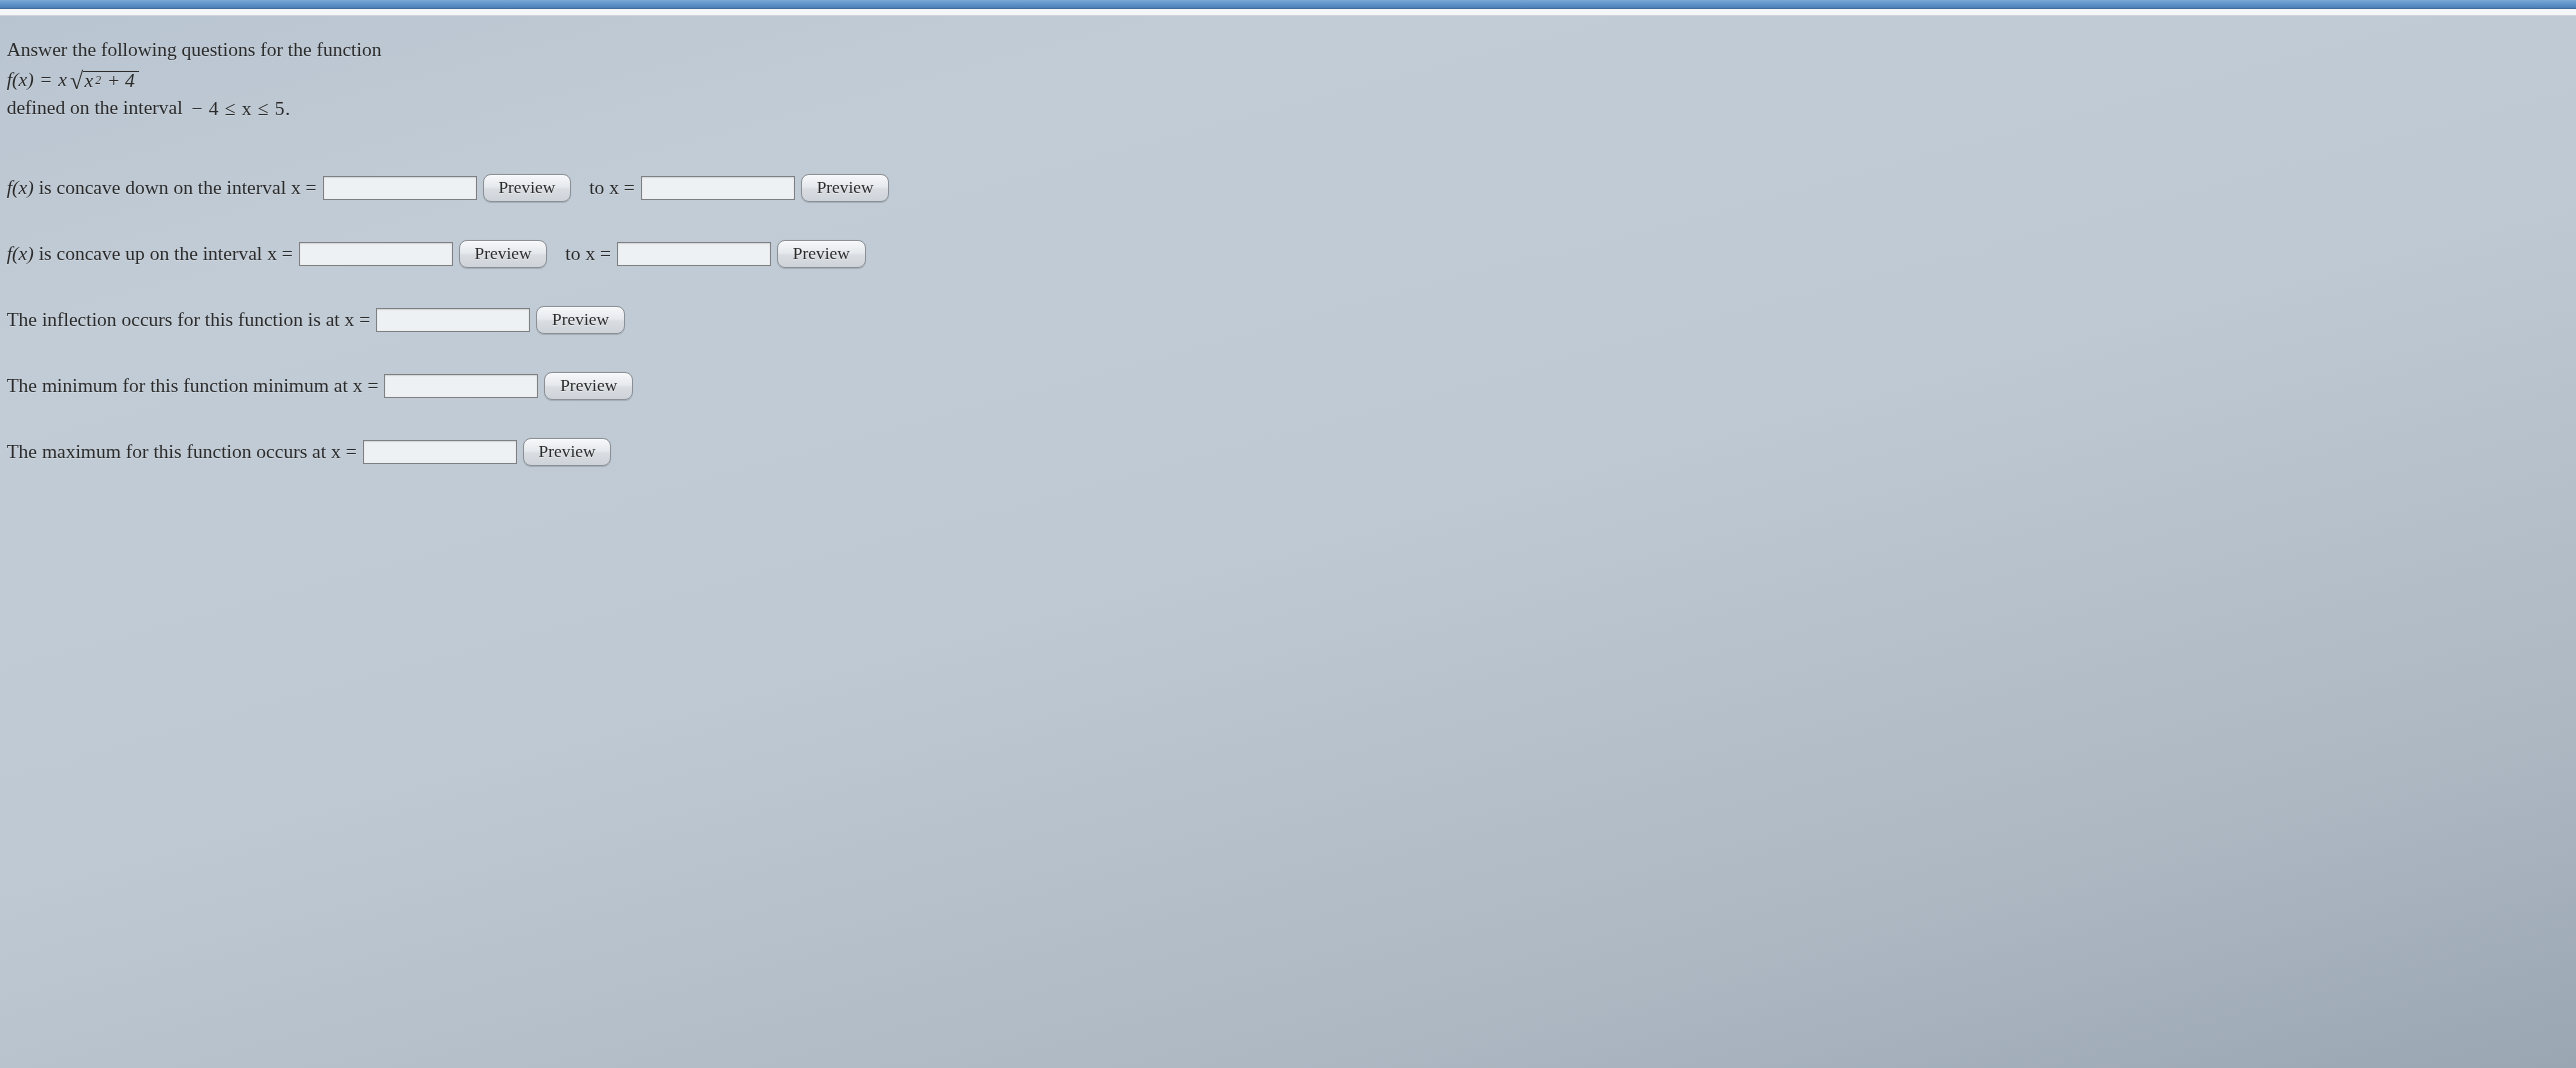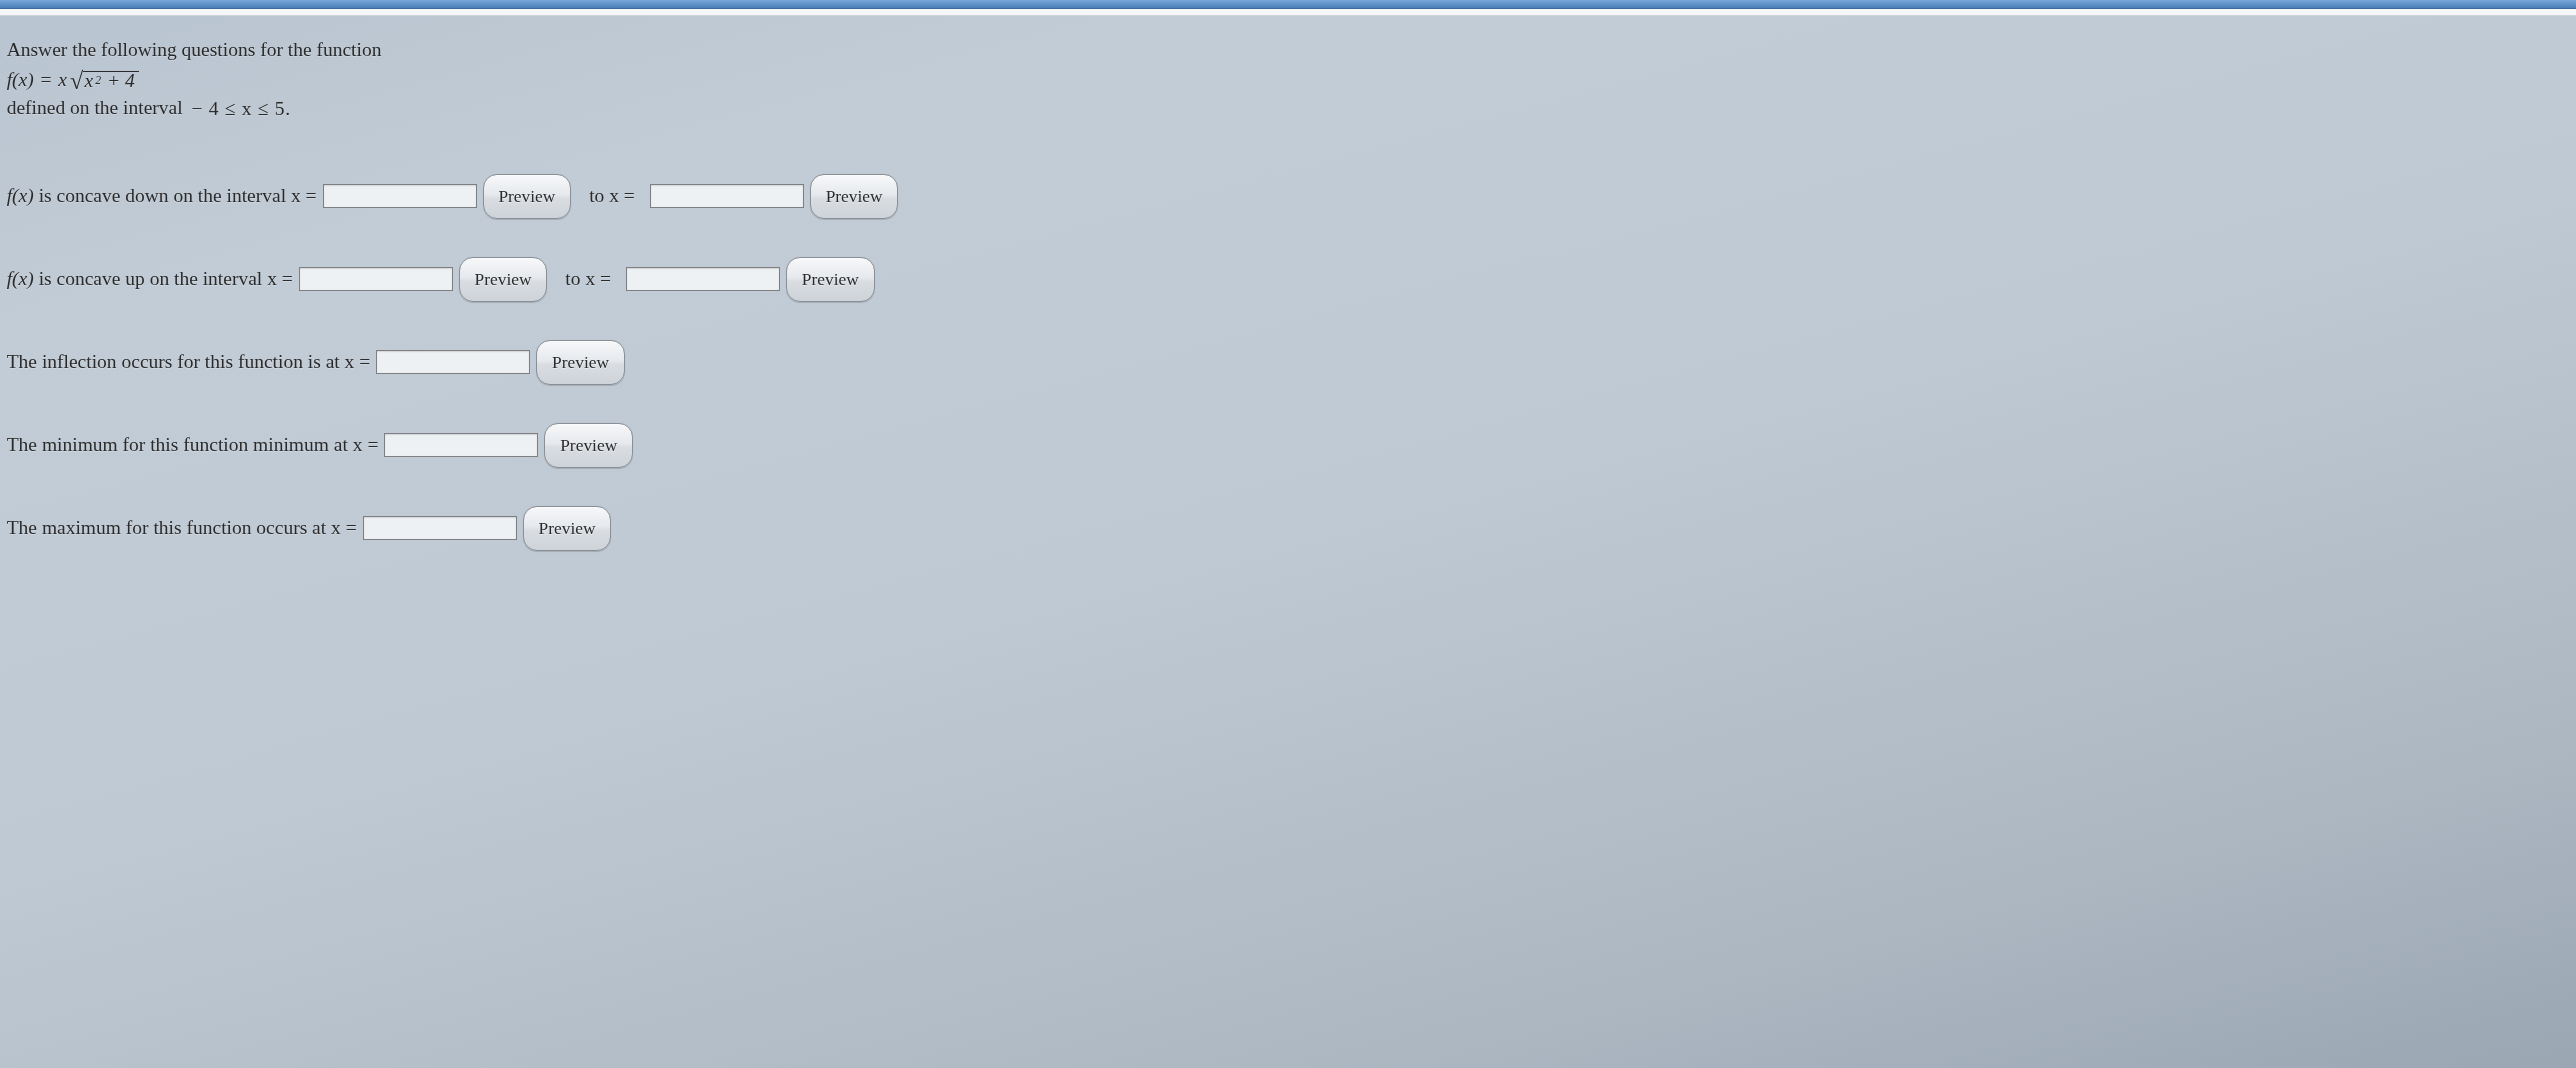--- a/index.html
+++ b/index.html
@@ -74,33 +74,33 @@
   .text-input {
     width: 154px;
     height: 24px;
     border: 0.7px solid #7f7f7f;
     background: #eef1f4;
     font-size: 14.8px;
     padding: 1.3px 4px;
     box-shadow: inset 0 0.7px 1.3px rgba(0,0,0,0.15);
   }
   .preview-btn {
-    height: 45px;
+    height: 28px;
     padding: 1.3px 14.8px;
     font-family: Georgia, 'Times New Roman', serif;
     font-size: 17.4px;
     color: #2a2a2a;
     background: linear-gradient(to bottom, #f7f8fa 0%, #e6e9ed 45%, #d9dde2 55%, #ced3d9 100%);
     border: 0.7px solid #8a8f95;
-    border-radius: 14px;
+    border-radius: 8px;
     cursor: pointer;
     box-shadow: 0 0.7px 0.7px rgba(0,0,0,0.15), inset 0 0.7px 0 rgba(255,255,255,0.6);
     text-shadow: 0 0.7px 0 rgba(255,255,255,0.5);
   }
-  .tox { margin-left: 12px; margin-right: 9px; }
+  .tox { margin-left: 12px; margin-right: 0; }
   .le { font-style: normal; }
   .minus { font-style: normal; letter-spacing: 0.7px; }
 </style>
 </head>
 <body>
 
 <div class="topbar"></div>
 <div class="thinwhite"></div>
 
 <div class="content">

